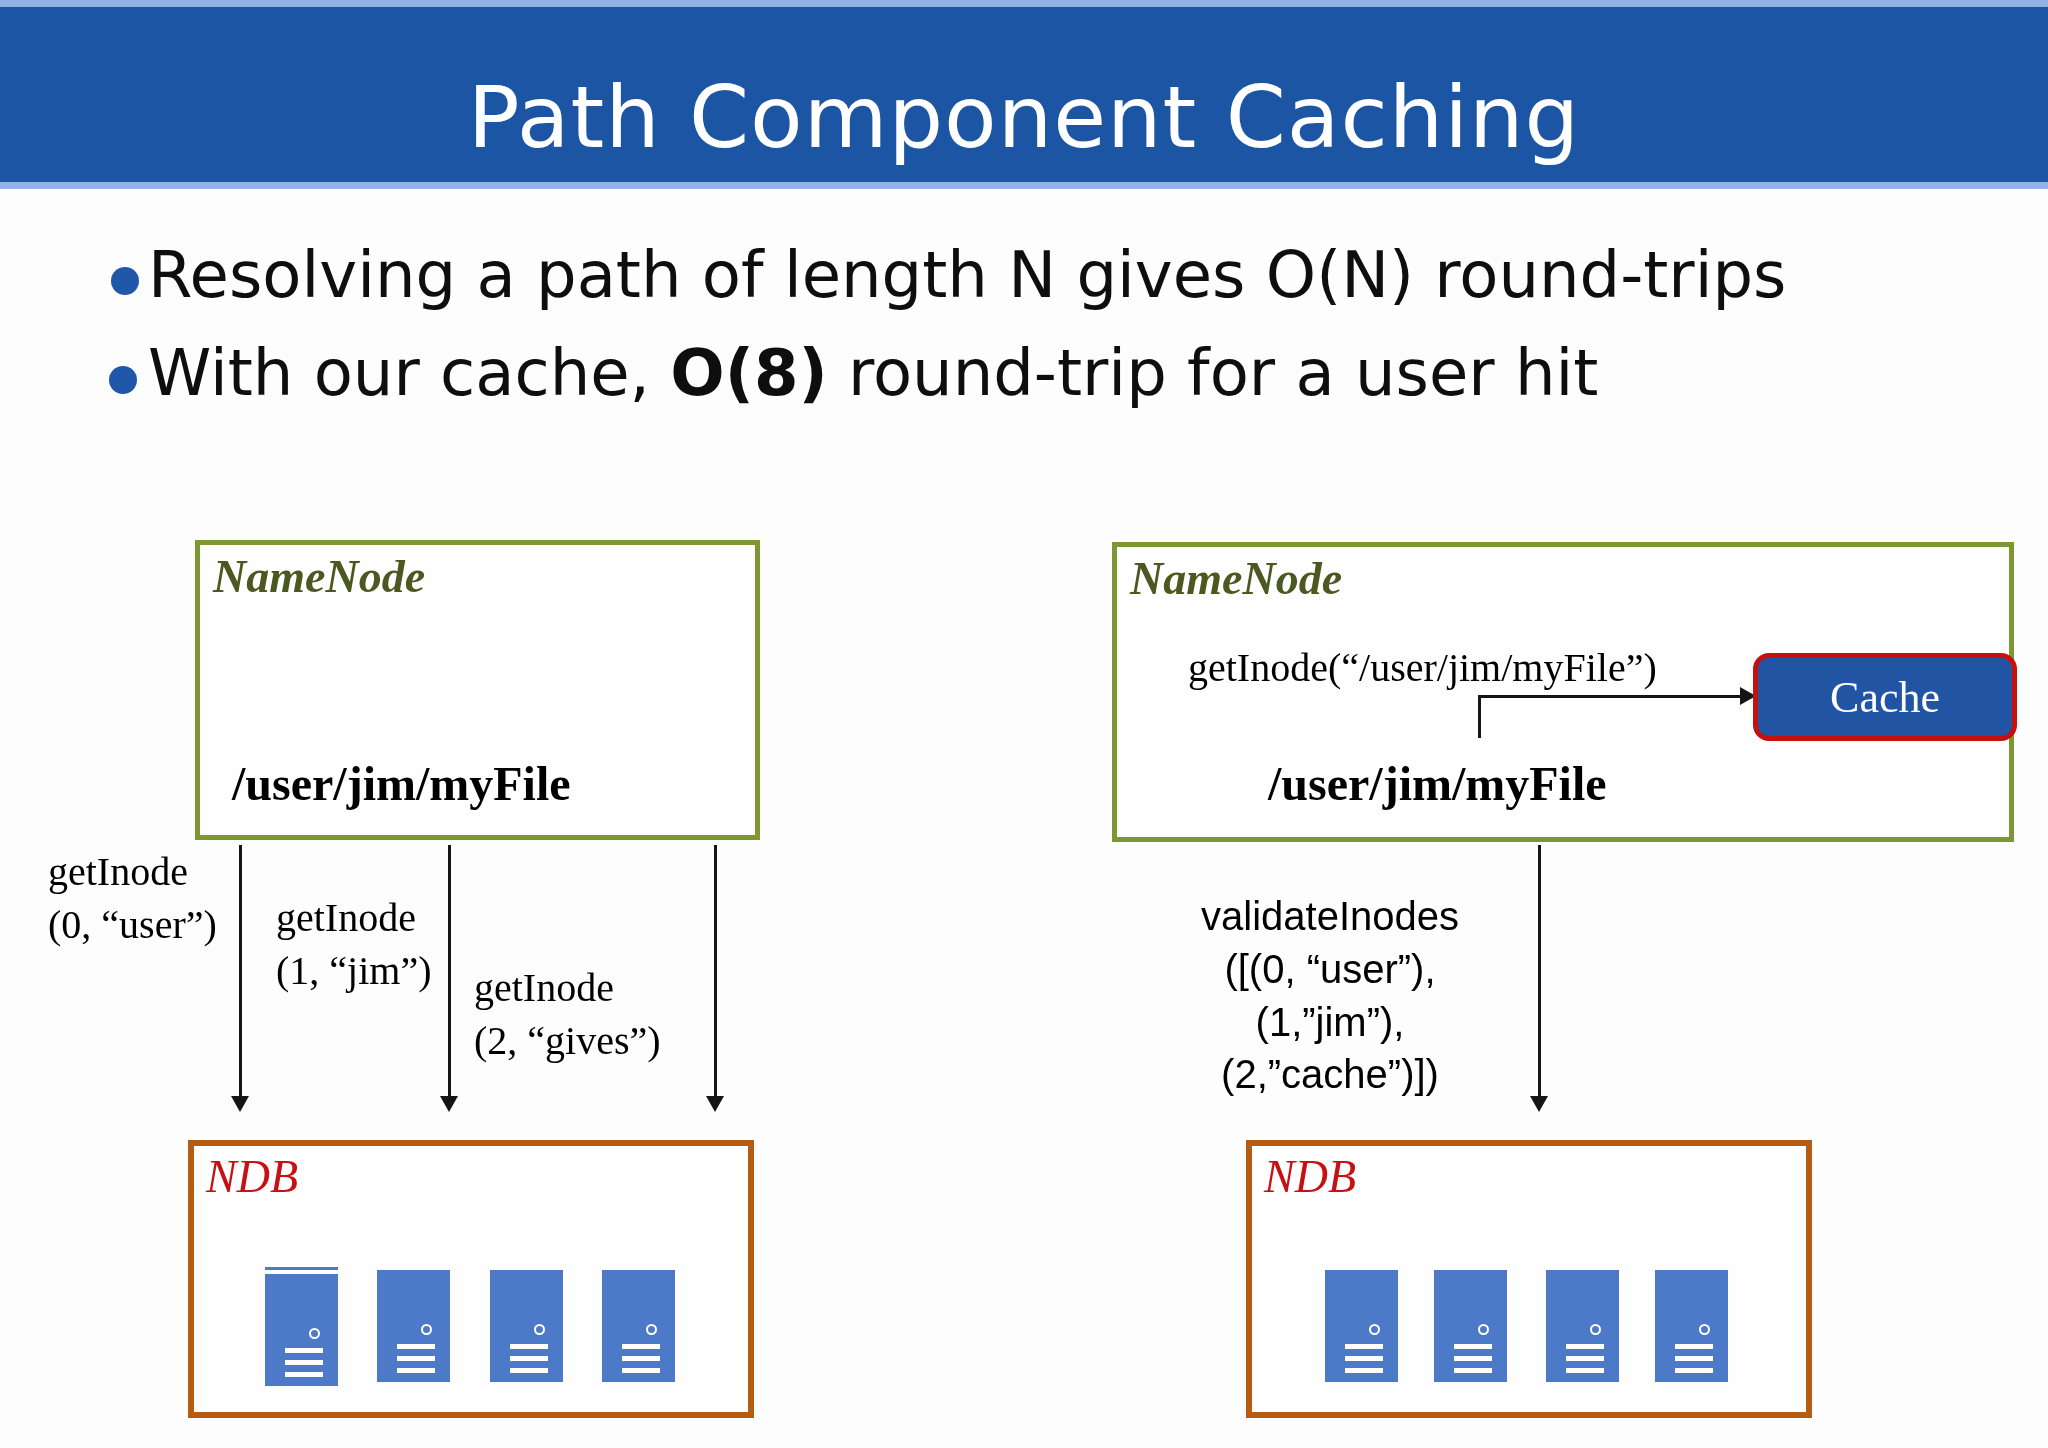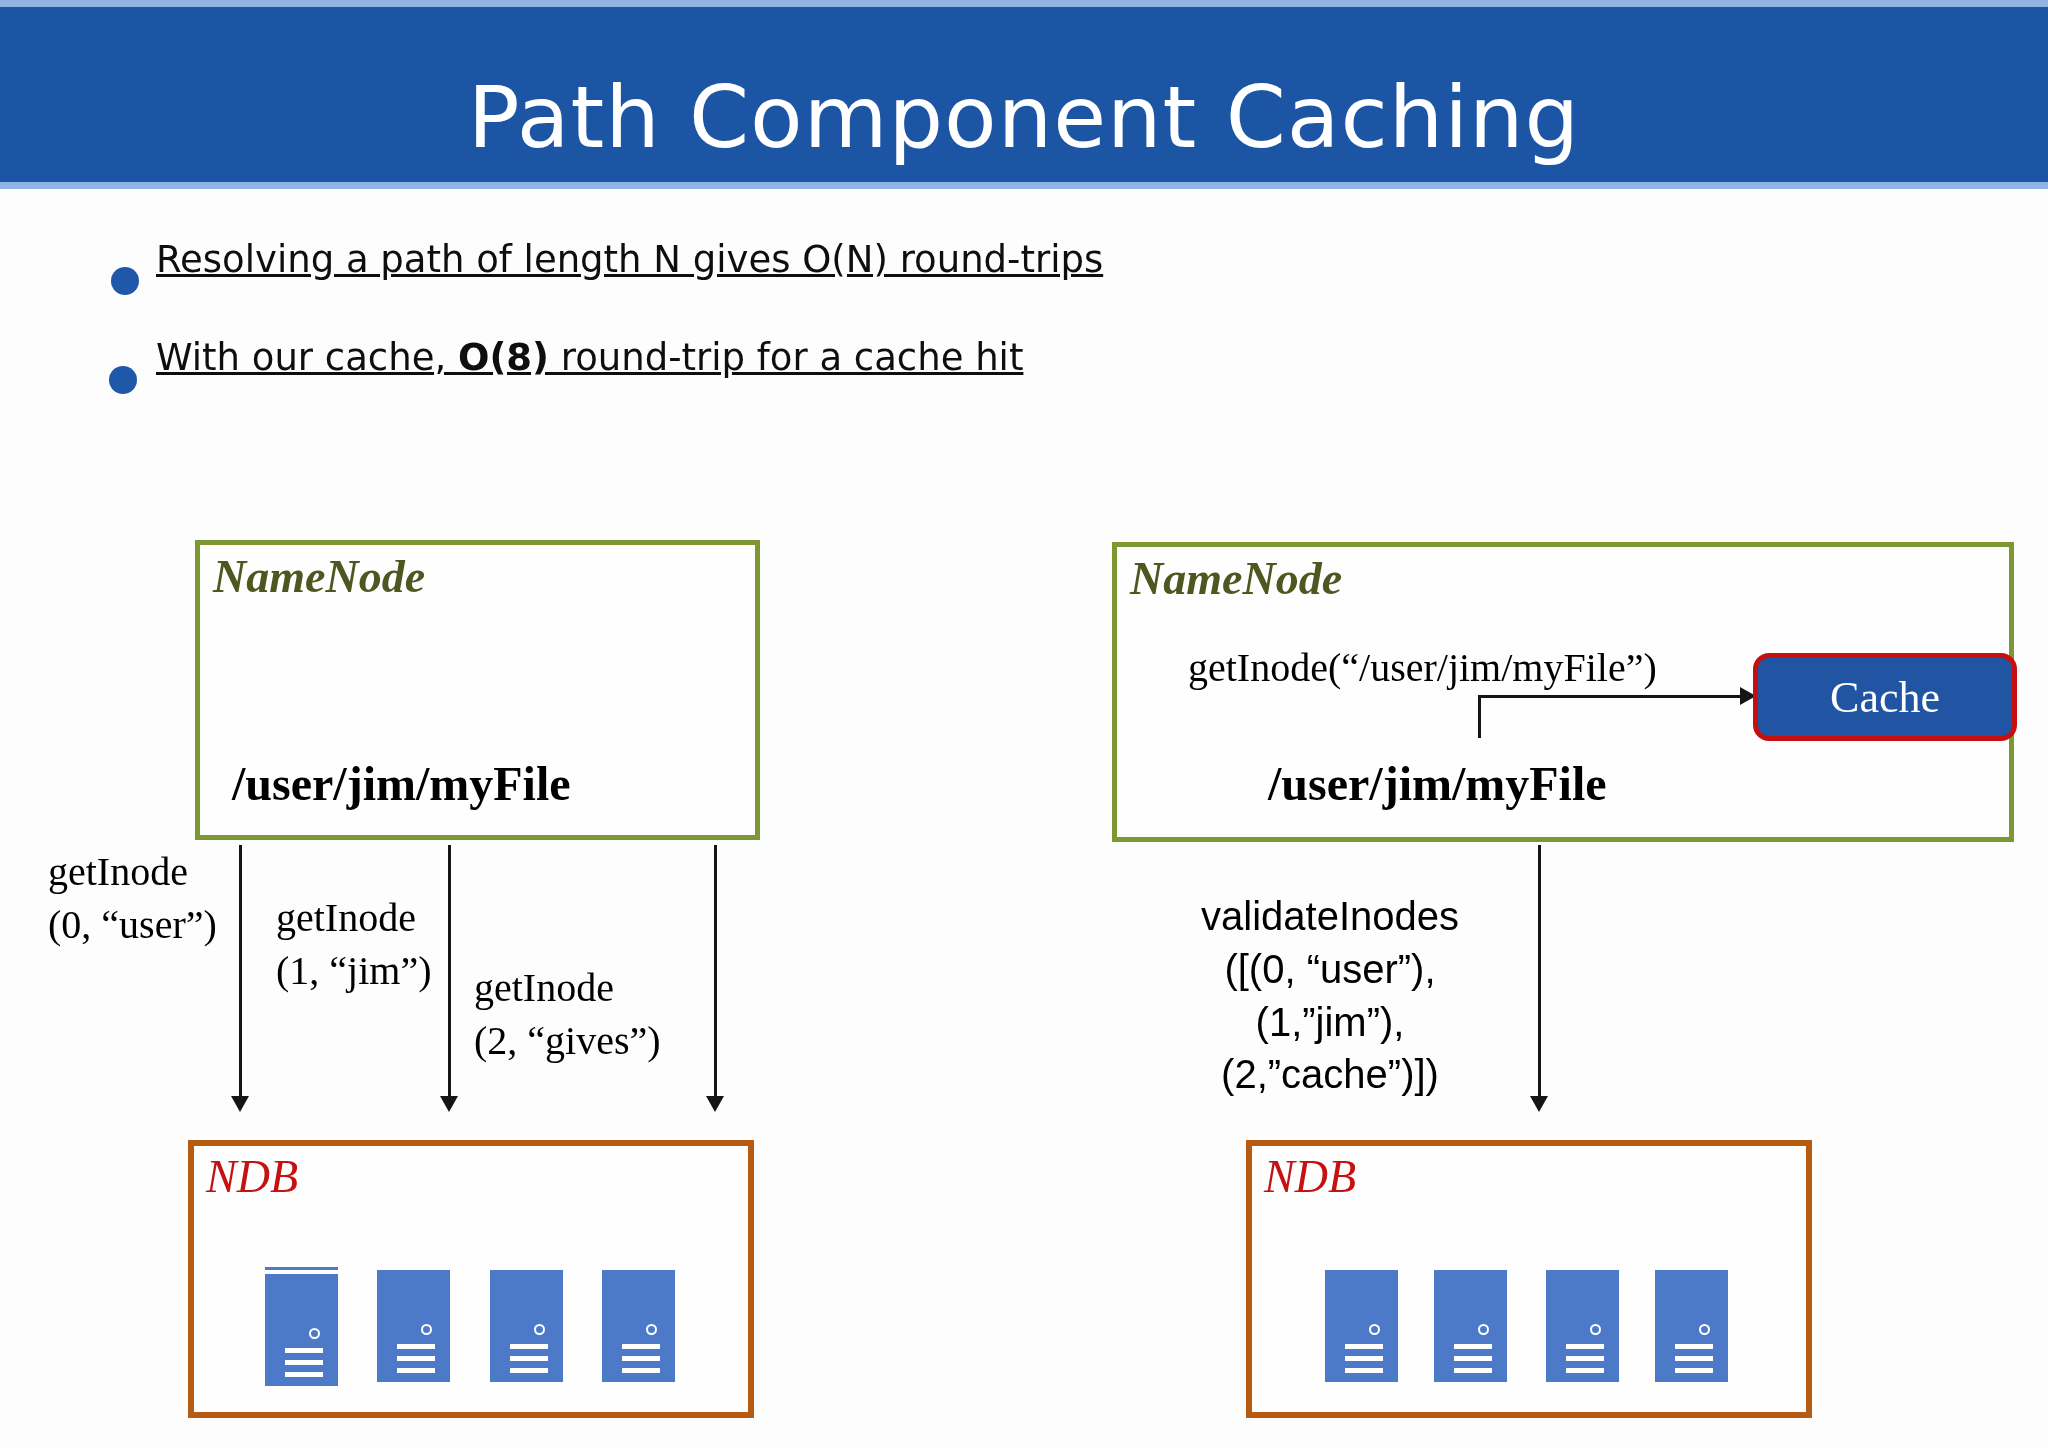--- a/index.html
+++ b/index.html
@@ -16,21 +16,21 @@
   .strip{position:absolute;left:0;width:100%;background:var(--strip-blue);}
   .strip.top{top:0;height:7px;}
   .strip.bottom{top:182px;height:7px;}
   .header{position:absolute;left:0;top:7px;width:100%;height:175px;background:var(--header-blue);
           display:flex;align-items:center;justify-content:center;}
   .header h1{color:#fff;font-size:86px;font-weight:400;letter-spacing:1px;font-family:"DejaVu Sans",sans-serif;margin-top:44px;}
   
   .dot{position:absolute;width:28px;height:28px;border-radius:50%;background:var(--bullet-blue);}
   .dot.d1{left:111px;top:267px;}
   .dot.d2{left:109px;top:366px;}
-  .bullet{position:absolute;left:156px;font-size:37px;color:#0e0e0e;white-space:nowrap;text-decoration:underline;}
+  .bullet{position:absolute;left:148px;font-size:64px;color:#0e0e0e;white-space:nowrap;}
   .bullet.b1{top:238px;}
   .bullet.b2{top:336px;}
   .bullet strong{font-weight:bold;}
   
   .nn-box{position:absolute;border:5px solid var(--olive-border);background:#fefefe;}
   .nn-label{position:absolute;font-family:"Liberation Serif","DejaVu Serif",serif;font-style:italic;
             font-size:46px;color:var(--olive-text);font-weight:bold;}
   .ndb-box{position:absolute;border:6px solid var(--orange-border);background:#fefefe;}
   .ndb-label{position:absolute;font-family:"Liberation Serif","DejaVu Serif",serif;font-style:italic;
              font-size:46px;color:var(--red-text);}
@@ -68,21 +68,21 @@
 
   <div class="strip top"></div>
   <div class="header">
     <h1>Path Component Caching</h1>
   </div>
   <div class="strip bottom"></div>
 
   <span class="dot d1"></span>
   <p class="bullet b1"><span>Resolving a path of length N gives O(N) round-trips</span><strong></strong><span></span></p>
   <span class="dot d2"></span>
-  <p class="bullet b2"><span>With our cache, </span><strong>O(8)</strong><span> round-trip for a cache hit</span></p>
+  <p class="bullet b2"><span>With our cache, </span><strong>O(8)</strong><span> round-trip for a user hit</span></p>
 
   <div class="nn-box" style="left:195px;top:540px;width:565px;height:300px;"></div>
   <span class="nn-label" style="left:213px;top:550px;">NameNode</span>
   <span class="path" style="left:232px;top:756px;">/user/jim/myFile</span>
 
   <div class="varrow" style="left:239px;top:845px;height:252px;"></div>
   <div class="ah-down" style="left:231px;top:1096px;"></div>
   <div class="varrow" style="left:448px;top:845px;height:252px;"></div>
   <div class="ah-down" style="left:440px;top:1096px;"></div>
   <div class="varrow" style="left:714px;top:845px;height:252px;"></div>

